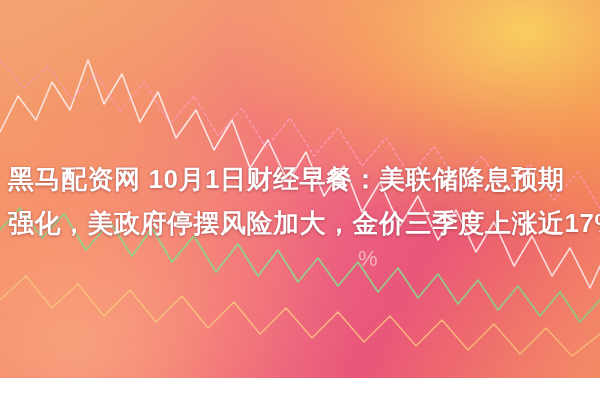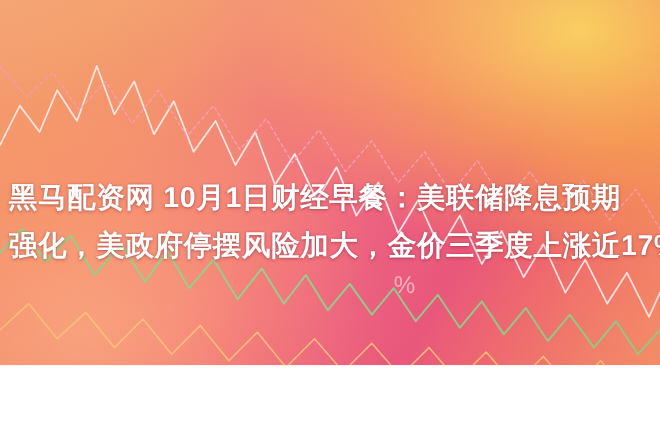--- a/index.html
+++ b/index.html
@@ -3,21 +3,21 @@
 <meta charset="utf-8">
 <style>
   html, body {
     margin: 0;
     padding: 0;
     background: #fff;
   }
   #stage {
     position: relative;
     width: 600px;
-    height: 332px;
+    height: 378px;
     overflow: hidden;
     font-family: "Liberation Sans", sans-serif;
   }
   
   .bg-base {
     position: absolute;
     inset: 0;
     background:
       radial-gradient(ellipse 420px 300px at 88% 8%, rgba(255,222,80,0.95) 0%, rgba(255,190,60,0.55) 38%, rgba(255,150,70,0.0) 72%),
       radial-gradient(ellipse 360px 320px at 12% 92%, rgba(255,170,120,0.85) 0%, rgba(255,150,110,0.35) 45%, rgba(255,140,120,0.0) 78%),

